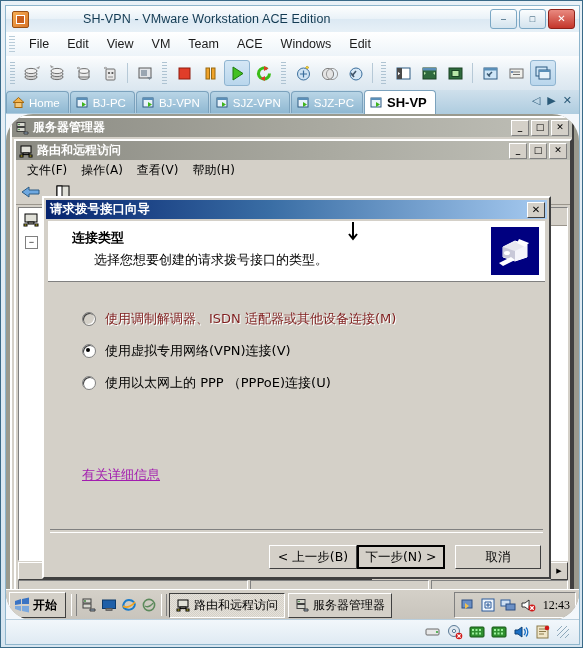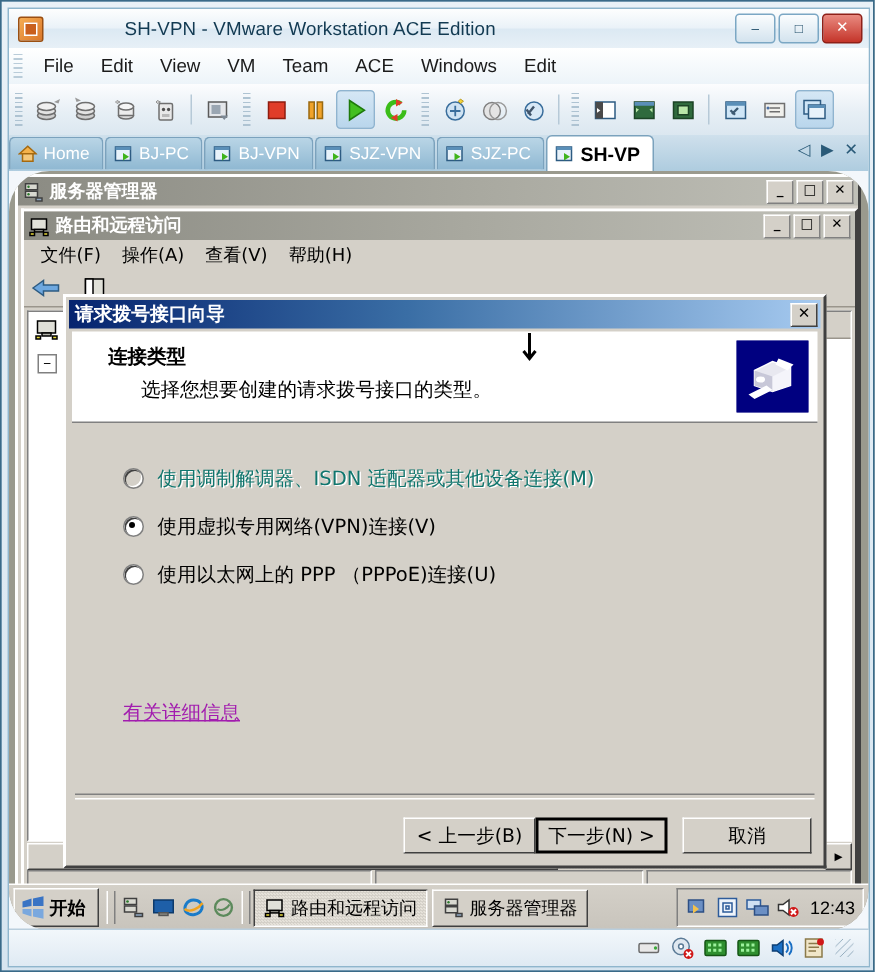--- a/index.html
+++ b/index.html
@@ -248,21 +248,21 @@
   }
   .radio.checked:after{
     content:"";position:absolute;left:3px;top:3px;width:4px;height:4px;
     border-radius:50%;background:#000;
   }
   .radio.disabled{background:#d4d0c8;}
   .radio-label{
     font-size:13px;color:#000;white-space:nowrap;
     font-family:"DejaVu Sans","Liberation Sans",sans-serif;
   }
-  .radio-label.disabled{color:#0f766e;text-shadow:1px 1px 0 #ffffff;}
+  .radio-label.disabled{color:#7f1d1d;text-shadow:1px 1px 0 #ffffff;}
   #wiz-link{
     position:absolute;left:34px;top:183px;font-size:13px;color:#a21caf;
     text-decoration:underline;cursor:pointer;
     font-family:"DejaVu Sans","Liberation Sans",sans-serif;
   }
   #wiz-sep{position:absolute;left:6px;right:6px;bottom:44px;height:2px;
     border-top:1px solid #808080;border-bottom:1px solid #ffffff;}
   #wiz-buttons{
     position:absolute;right:8px;bottom:8px;display:flex;align-items:center;
   }
@@ -304,21 +304,21 @@
     background-image:repeating-conic-gradient(#e6e2da 0% 25%, #d4d0c8 0% 50%);
     background-size:2px 2px;
   }
   .task-btn.inactive{border-color:#ffffff #404040 #404040 #ffffff;}
   #tray{
     margin-left:auto;height:24px;display:flex;align-items:center;gap:4px;
     padding:0 5px;border:1px solid;border-color:#808080 #ffffff #ffffff #808080;
     margin-right:3px;
   }
   #tray-clock{font-size:12px;color:#000;margin-left:3px;
-    font-family:Liberation Sans, sans-serif;}
+    font-family:Liberation Serif, serif;}
   
   #vm-statusbar{
     position:absolute;left:0;bottom:0;width:100%;height:24px;
     background:linear-gradient(180deg,#f2f7fb 0%,#dfeaf3 100%);
     border-top:1px solid #b9cedd;display:flex;align-items:center;
   }
   #vm-status-icons{margin-left:auto;display:flex;align-items:center;gap:6px;padding-right:6px;}
   #vm-resize-grip{
     width:12px;height:12px;margin-right:4px;
     background-image:

